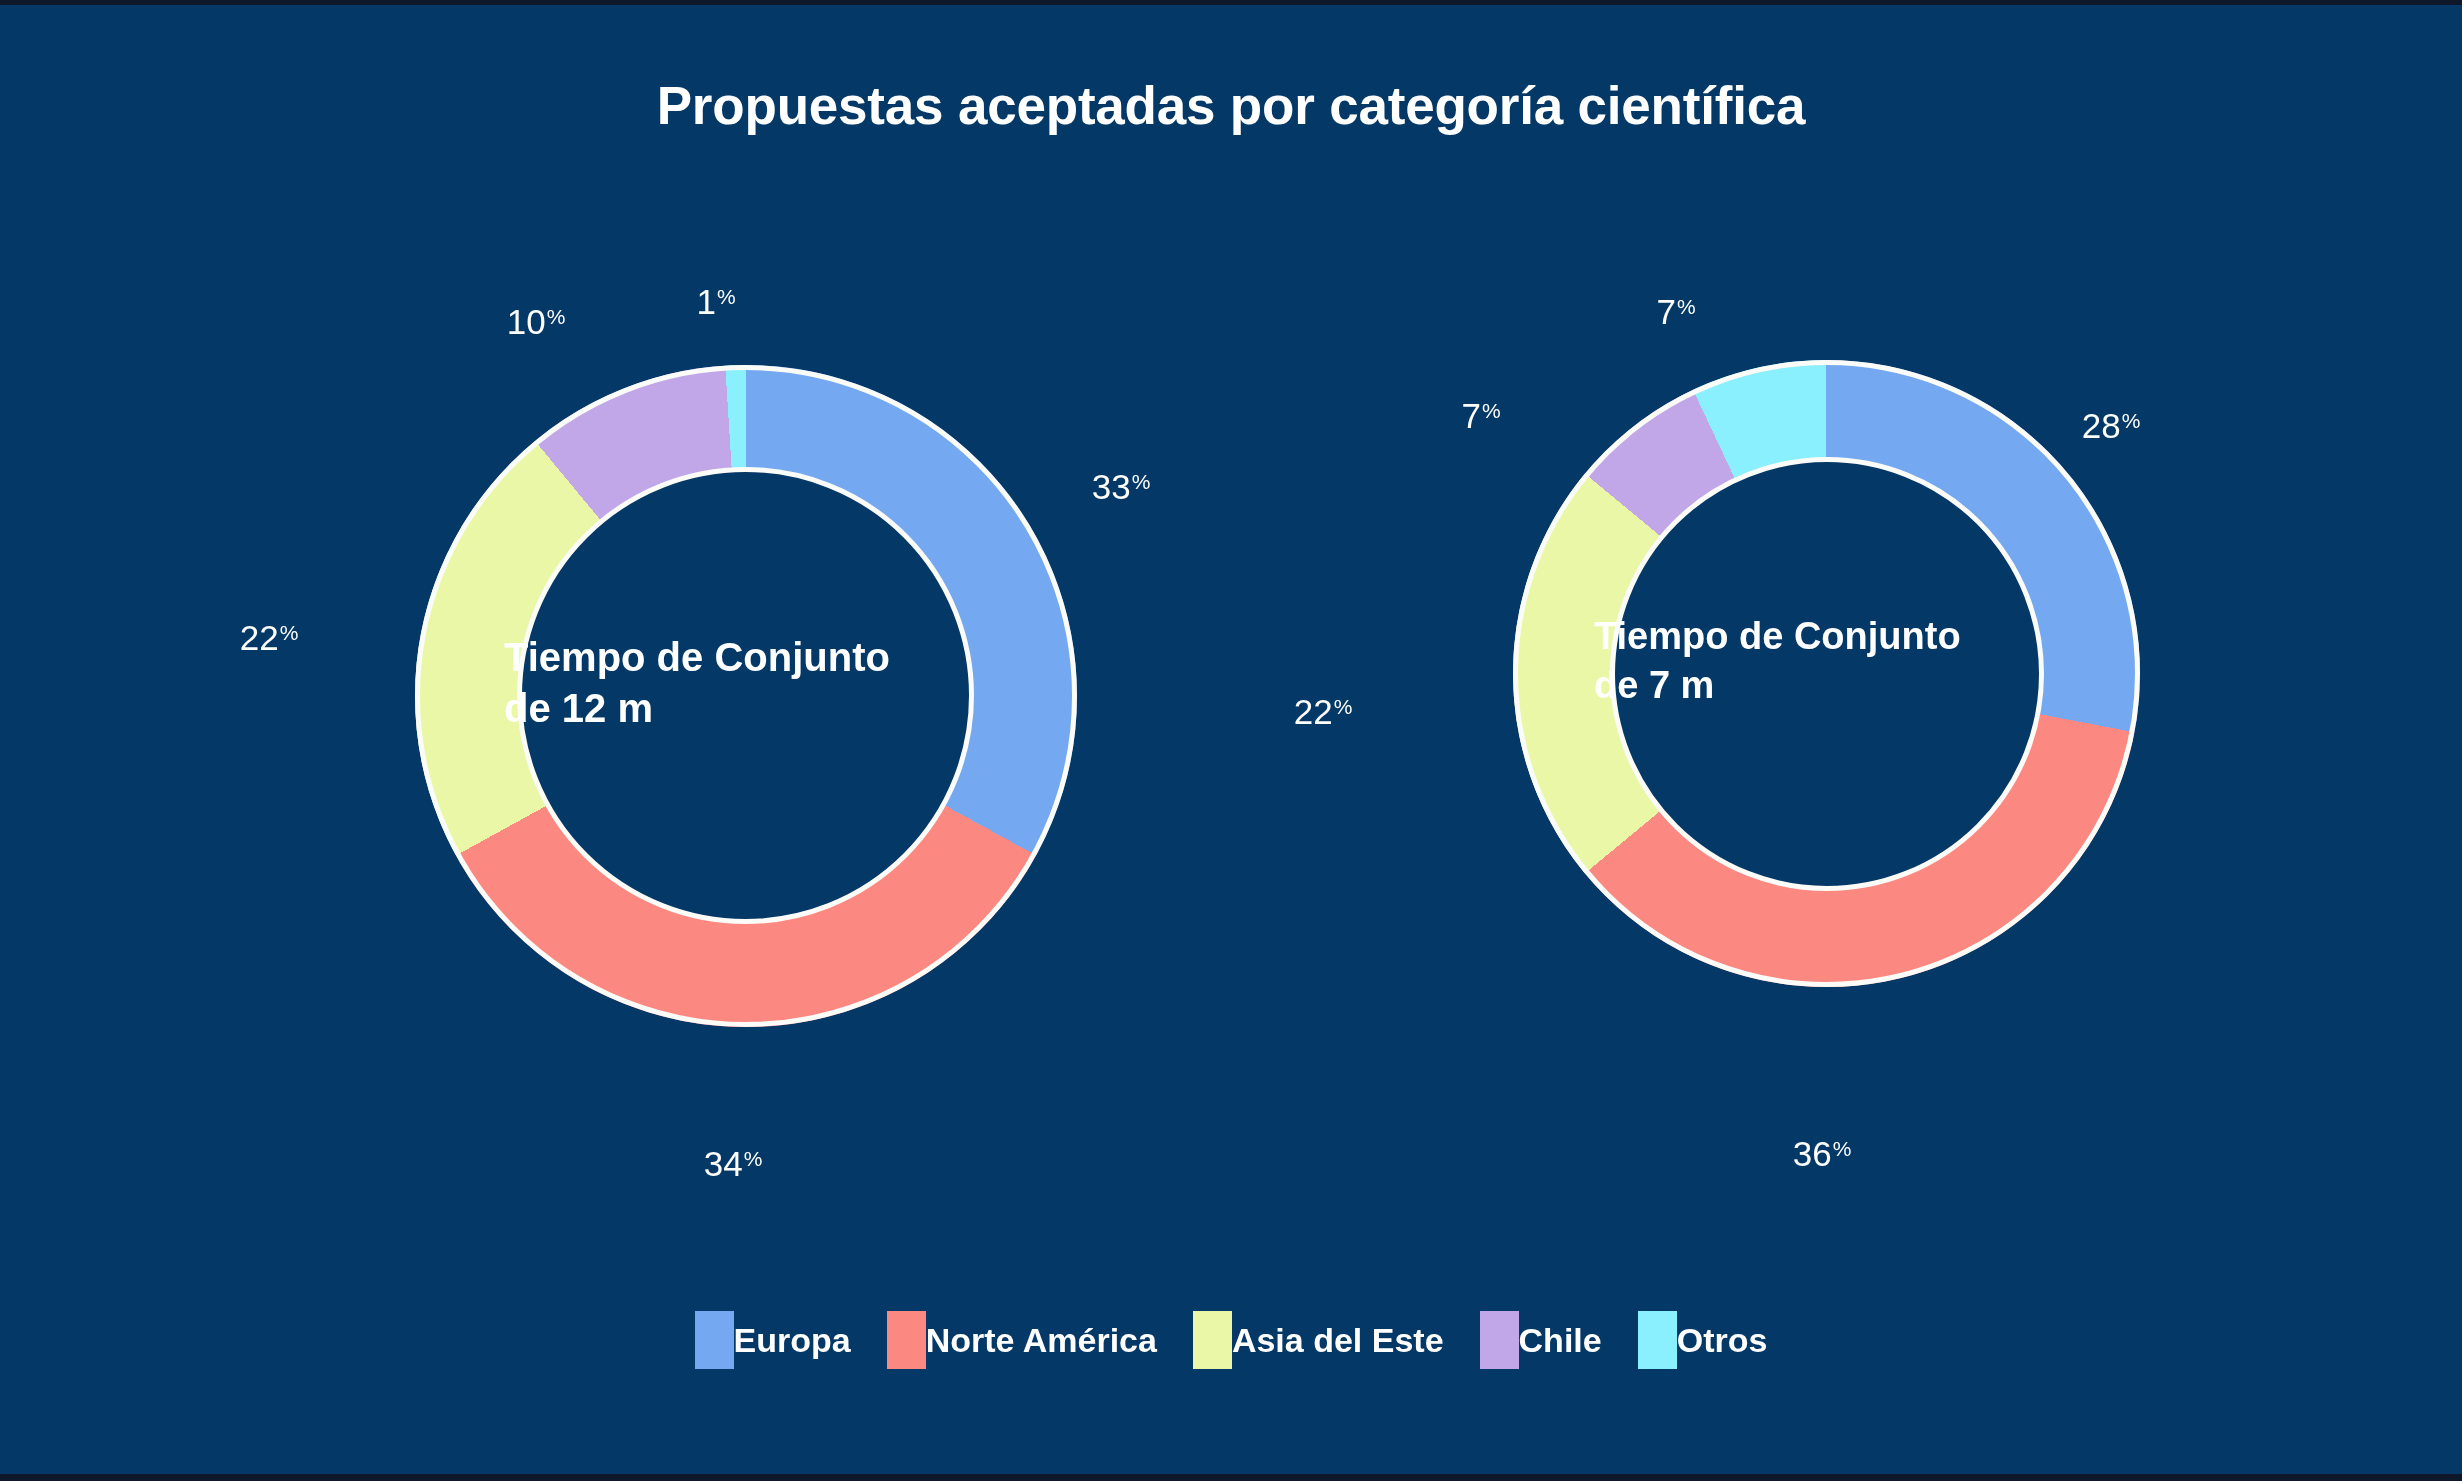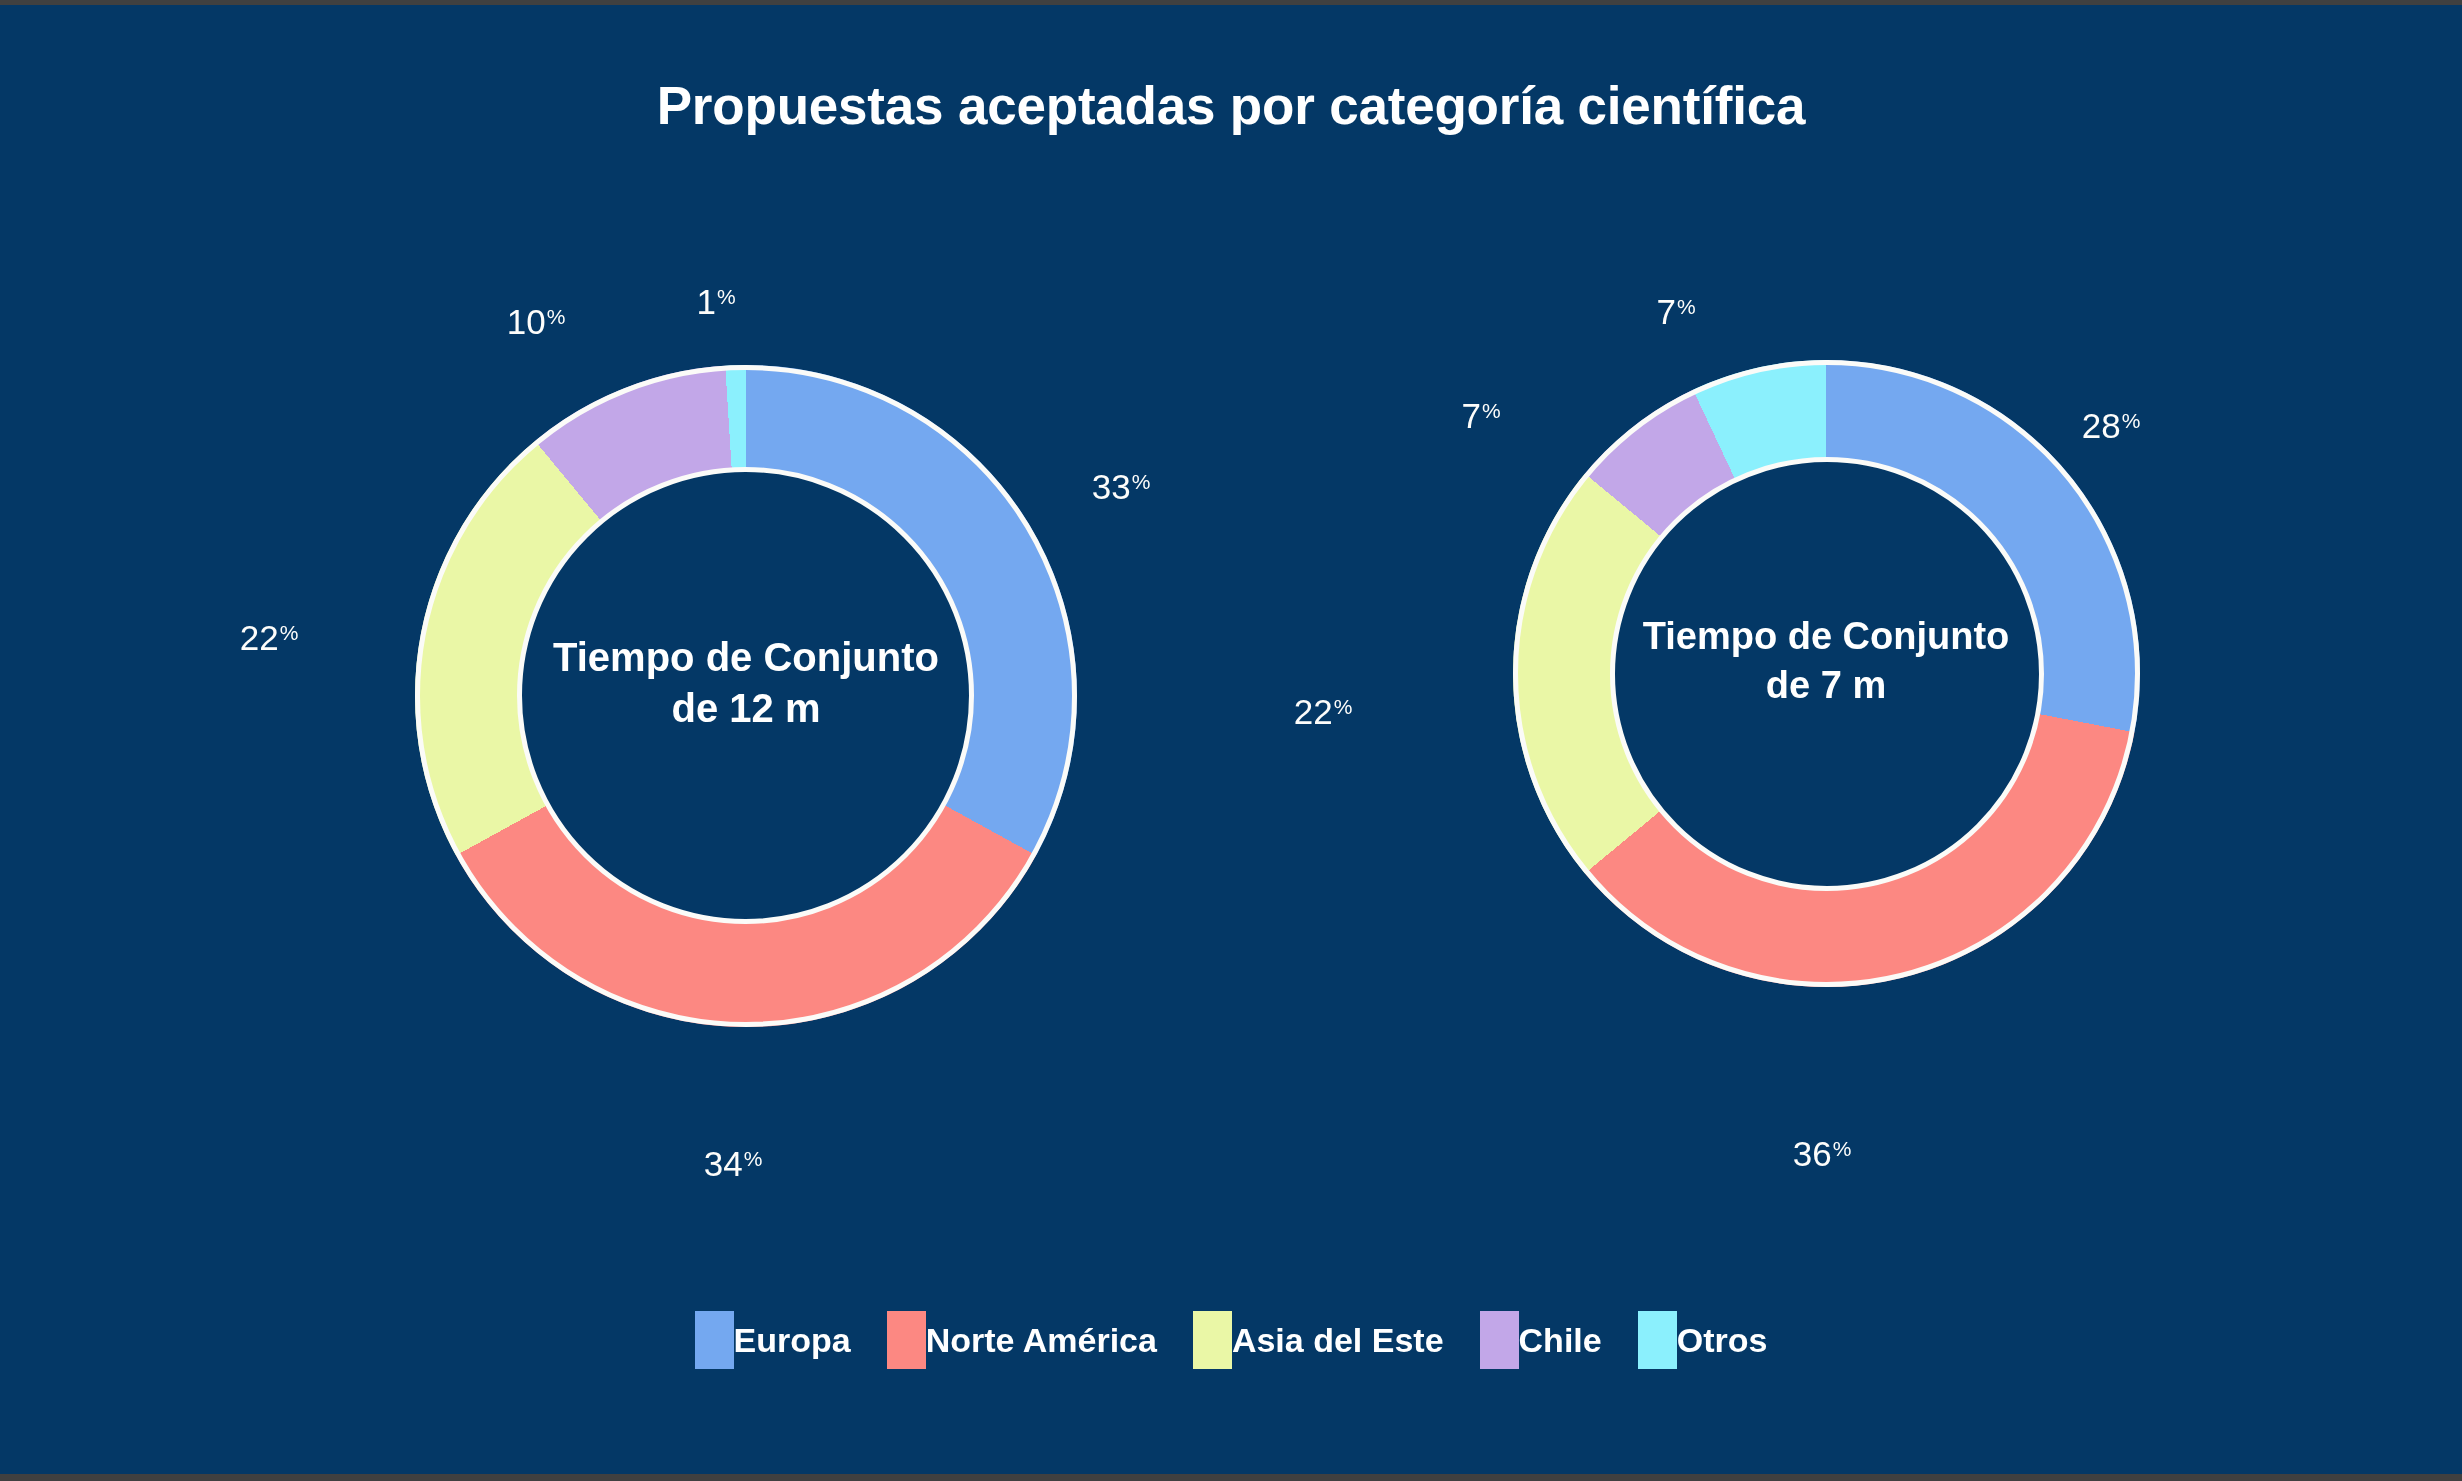--- a/index.html
+++ b/index.html
@@ -8,21 +8,21 @@
     background: #ffffff;
   }
   body {
     font-family: "Liberation Sans", sans-serif;
   }
   #stage {
     position: relative;
     width: 2462px;
     height: 1481px;
     overflow: hidden;
-    background: #404040;
+    background: #0f172a;
   }
   .bg-panel {
     position: absolute;
     left: 0;
     top: 5px;
     width: 2462px;
     height: 1469px;
     background: #043866;
   }
 
@@ -60,21 +60,20 @@
   }
   .donut-hole {
     position: absolute;
     border-radius: 50%;
     background: #043866;
     border: 5px solid #fbfbf8;
     box-sizing: border-box;
   }
   .donut-center-text {
     position: absolute;
-    text-align: center;
     color: #ffffff;
     font-weight: bold;
     line-height: 1.28;
   }
 
   
   .pct {
     position: absolute;
     color: #fdfdfb;
     font-size: 35px;

